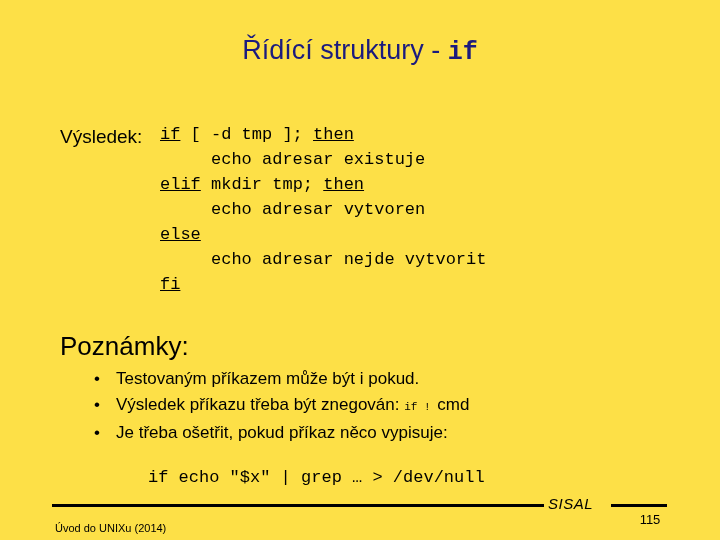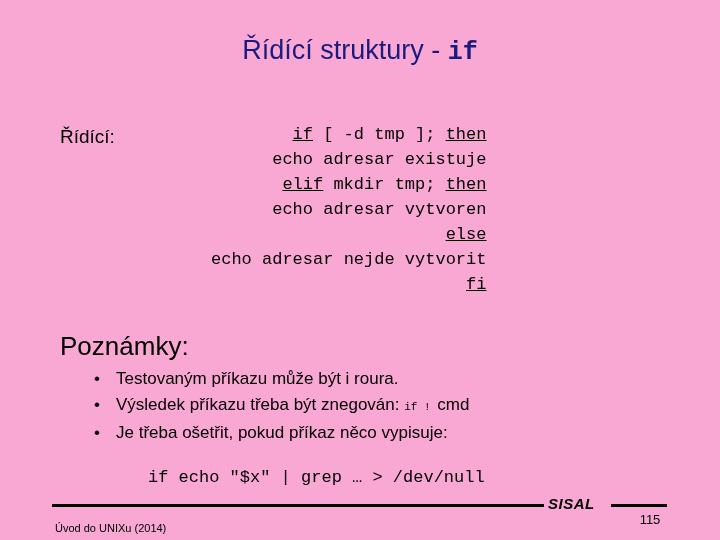--- a/index.html
+++ b/index.html
@@ -5,21 +5,21 @@
 <style>
   html, body {
     margin: 0;
     padding: 0;
     background: #ffffff;
   }
   .slide {
     position: relative;
     width: 720px;
     height: 540px;
-    background: #f9a8d4;
+    background: #fde047;
     overflow: hidden;
     font-family: "Liberation Sans", sans-serif;
     color: #000000;
   }
 
   
   .slide-title {
     position: absolute;
     left: 0;
     top: 34px;
@@ -59,21 +59,20 @@
     top: 0;
     font-family: "Liberation Mono", "DejaVu Sans Mono", monospace;
     font-size: 17px;
     line-height: 25px;
     color: #000000;
     white-space: pre;
   }
   .code-line {
     white-space: pre;
     height: 25px;
-    text-align: right;
   }
   .kw {
     text-decoration: underline;
   }
 
   
   .notes-label {
     position: absolute;
     left: 60px;
     top: 334px;
@@ -128,21 +127,21 @@
     top: 504px;
     width: 492px;
     height: 3px;
     background: #000000;
   }
   .footer-brand {
     position: absolute;
     left: 548px;
     top: 495px;
     font-size: 15px;
-    font-weight: bold;
+    font-weight: normal;
     font-style: italic;
     color: #000000;
     white-space: pre;
     letter-spacing: 0.5px;
     text-align: center;
   }
   .footer-rule-right {
     position: absolute;
     left: 611px;
     top: 504px;
@@ -172,27 +171,27 @@
   }
 </style>
 </head>
 <body>
 
 <div class="slide">
 
   <div class="slide-title"><span>Řídící struktury - </span><span class="mono">if</span></div>
 
   <div class="example-wrap">
-    <div class="example-label">Řídící:</div>
+    <div class="example-label">Výsledek:</div>
     <div class="code-block"><div class="code-line"><span class="kw">if</span><span> [ -d tmp ]; </span><span class="kw">then</span></div><div class="code-line"><span>     echo adresar existuje</span></div><div class="code-line"><span class="kw">elif</span><span> mkdir tmp; </span><span class="kw">then</span></div><div class="code-line"><span>     echo adresar vytvoren</span></div><div class="code-line"><span class="kw">else</span></div><div class="code-line"><span>     echo adresar nejde vytvorit</span></div><div class="code-line"><span class="kw">fi</span></div></div>
   </div>
 
   <div class="notes-label">Poznámky:</div>
   <div class="notes-list">
-      <div class="note-item"><span class="note-bullet">•</span><span>Testovaným příkazu může být i roura.</span></div>
+      <div class="note-item"><span class="note-bullet">•</span><span>Testovaným příkazem může být i pokud.</span></div>
       <div class="note-item"><span class="note-bullet">•</span><span>Výsledek příkazu třeba být znegován: </span><span class="mono">if ! </span><span class="ital">cmd</span></div>
       <div class="note-item"><span class="note-bullet">•</span><span>Je třeba ošetřit, pokud příkaz něco vypisuje:</span></div>
     </div>
   <div class="note-code">if echo "$x" | grep … &gt; /dev/null</div>
 
   <div class="footer-rule-left"></div>
   <div class="footer-brand">SISAL</div>
   <div class="footer-rule-right"></div>
   <div class="footer-note">Úvod do UNIXu (2014)</div>
   <div class="footer-page">115</div>

